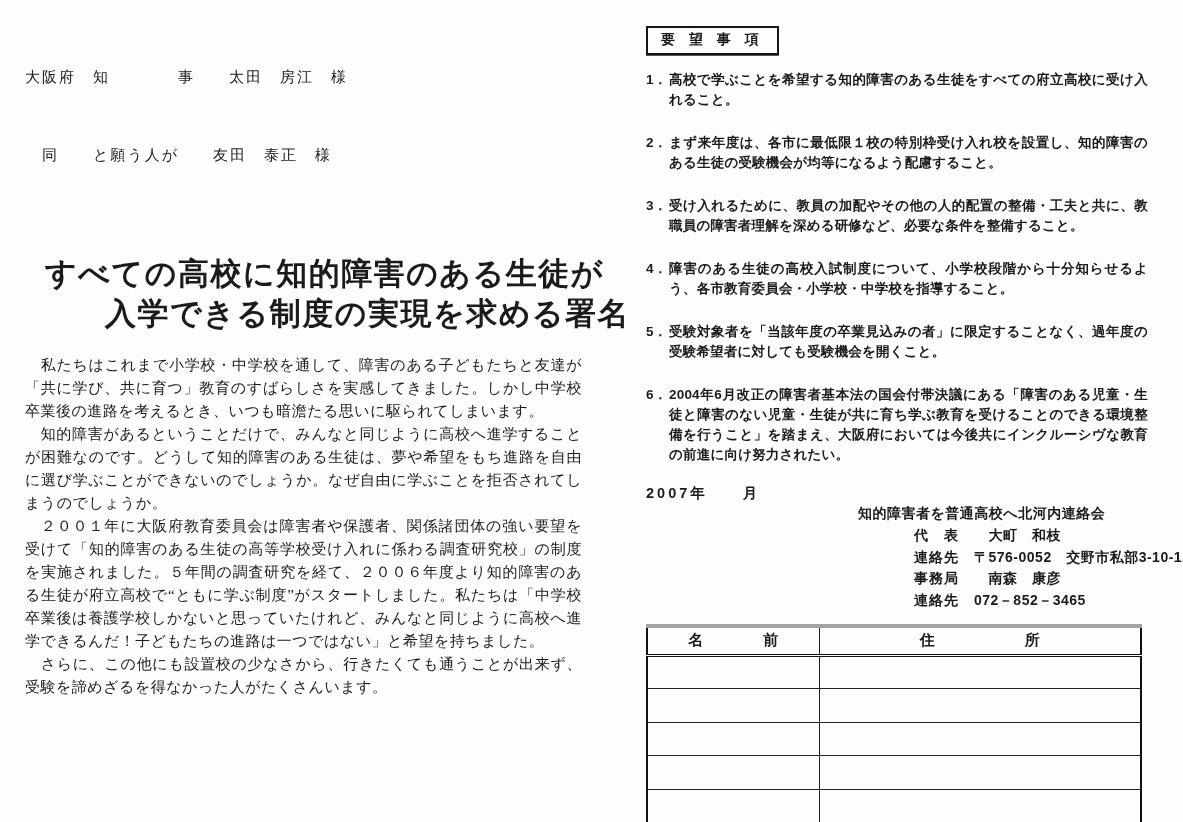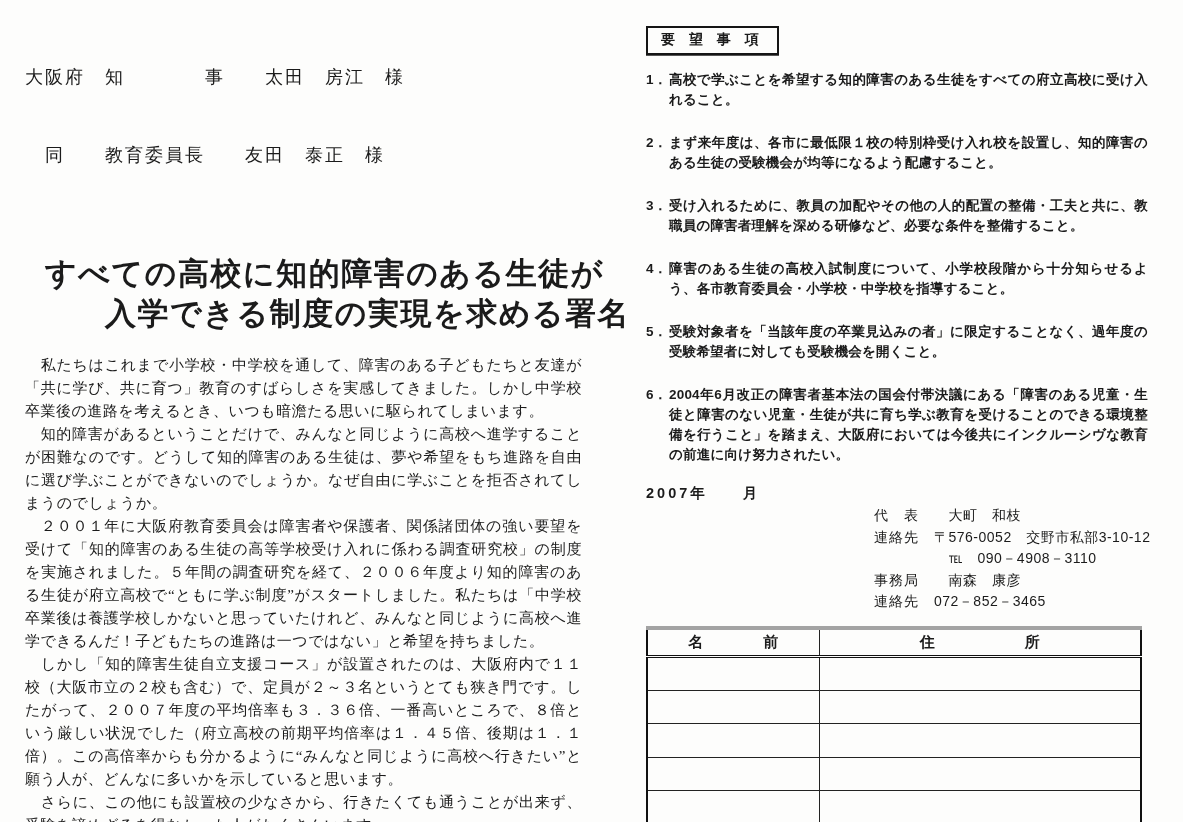--- a/index.html
+++ b/index.html
@@ -15,21 +15,21 @@
   }
   
   .left-col {
     position: absolute;
     left: 25px;
     top: 12px;
     width: 557px;
   }
   .addressee {
     font-family: "DejaVu Serif", "Liberation Serif", serif;
-    font-size: 18px;
+    font-size: 15px;
     line-height: 26px;
     letter-spacing: 2px;
     white-space: pre;
   }
   .title-block { margin-top: 34px; }
   .title-line {
     font-weight: bold;
     font-size: 31px;
     letter-spacing: 1.5px;
     line-height: 40px;
@@ -83,24 +83,25 @@
     margin-left: 212px;
     margin-top: 2px;
     font-weight: bold;
     font-size: 14px;
     letter-spacing: 0.5px;
     white-space: nowrap;
   }
   .contact-block { margin-left: 228px; margin-top: 2px; }
   .contact-row {
     display: flex;
-    font-weight: normal;
+    font-weight: bold;
     font-size: 14px;
     line-height: 21.5px;
     white-space: pre;
+    margin-left: 40px;
   }
   .contact-label { flex: 0 0 60px; letter-spacing: 1px; }
   .contact-value { letter-spacing: 0.5px; }
   
   .sig-table-wrap { margin-top: 13px; }
   table.sig-table {
     width: 496px;
     border-collapse: collapse;
     table-layout: fixed;
   }
@@ -123,33 +124,32 @@
 </style>
 </head>
 <body>
 
 <div class="page">
 
   <div class="left-col">
 
     <div class="addressee">
       <div class="addressee-line">大阪府　知　　　　事　　太田　房江　様</div>
-      <div class="addressee-line">　同　　教育委員長　　友田　泰正　様</div>
+      <div class="addressee-line">　同　　と願う人が　　友田　泰正　様</div>
     </div>
 
     <div class="title-block">
       <div class="title-line l1">すべての高校に知的障害のある生徒が</div>
       <div class="title-line l2">入学できる制度の実現を求める署名</div>
     </div>
 
     <div class="body-block">
       <p class="body-para">　私たちはこれまで小学校・中学校を通して、障害のある子どもたちと友達が「共に学び、共に育つ」教育のすばらしさを実感してきました。しかし中学校卒業後の進路を考えるとき、いつも暗澹たる思いに駆られてしまいます。</p>
       <p class="body-para">　知的障害があるということだけで、みんなと同じように高校へ進学することが困難なのです。どうして知的障害のある生徒は、夢や希望をもち進路を自由に選び学ぶことができないのでしょうか。なぜ自由に学ぶことを拒否されてしまうのでしょうか。</p>
       <p class="body-para">　２００１年に大阪府教育委員会は障害者や保護者、関係諸団体の強い要望を受けて「知的障害のある生徒の高等学校受け入れに係わる調査研究校」の制度を実施されました。５年間の調査研究を経て、２００６年度より知的障害のある生徒が府立高校で“ともに学ぶ制度”がスタートしました。私たちは「中学校卒業後は養護学校しかないと思っていたけれど、みんなと同じように高校へ進学できるんだ！子どもたちの進路は一つではない」と希望を持ちました。</p>
-      <p class="body-para">　しかし「知的障害生徒自立支援コース」が設置されたのは、大阪府内で１１校（大阪市立の２校も含む）で、定員が２～３名というとても狭き門です。したがって、２００７年度の平均倍率も３．３６倍、一番高いところで、８倍という厳しい状況でした（府立高校の前期平均倍率は１．４５倍、後期は１．１倍）。この高倍率からも分かるように“みんなと同じように高校へ行きたい”と願う人が、どんなに多いかを示していると思います。</p>
       <p class="body-para">　さらに、この他にも設置校の少なさから、行きたくても通うことが出来ず、受験を諦めざるを得なかった人がたくさんいます。</p>
 
     </div>
 
   </div>
 
   <div class="right-col">
 
     <div class="req-header-box">
       <span>要 望 事 項</span>
@@ -177,33 +177,30 @@
         <span class="req-text">受験対象者を「当該年度の卒業見込みの者」に限定することなく、過年度の受験希望者に対しても受験機会を開くこと。</span>
       </div>
       <div class="req-item">
         <span class="req-num">6．</span>
         <span class="req-text">2004年6月改正の障害者基本法の国会付帯決議にある「障害のある児童・生徒と障害のない児童・生徒が共に育ち学ぶ教育を受けることのできる環境整備を行うこと」を踏まえ、大阪府においては今後共にインクルーシヴな教育の前進に向け努力されたい。</span>
       </div>
     </div>
 
     <div class="date-line">2007年　　月</div>
 
+    <div class="org-line">知的障害者を普通高校へ北河内連絡会</div>
 
     <div class="contact-block">
       <div class="contact-row">
         <span class="contact-label">代　表</span>
         <span class="contact-value">　大町　和枝</span>
       </div>
       <div class="contact-row">
         <span class="contact-label">連絡先</span>
         <span class="contact-value">〒576-0052　交野市私部3-10-12</span>
-      </div>
-      <div class="contact-row">
-        <span class="contact-label"></span>
-        <span class="contact-value">　℡　090－4908－3110</span>
       </div>
       <div class="contact-row">
         <span class="contact-label">事務局</span>
         <span class="contact-value">　南森　康彦</span>
       </div>
       <div class="contact-row">
         <span class="contact-label">連絡先</span>
         <span class="contact-value">072－852－3465</span>
       </div>
     </div>

